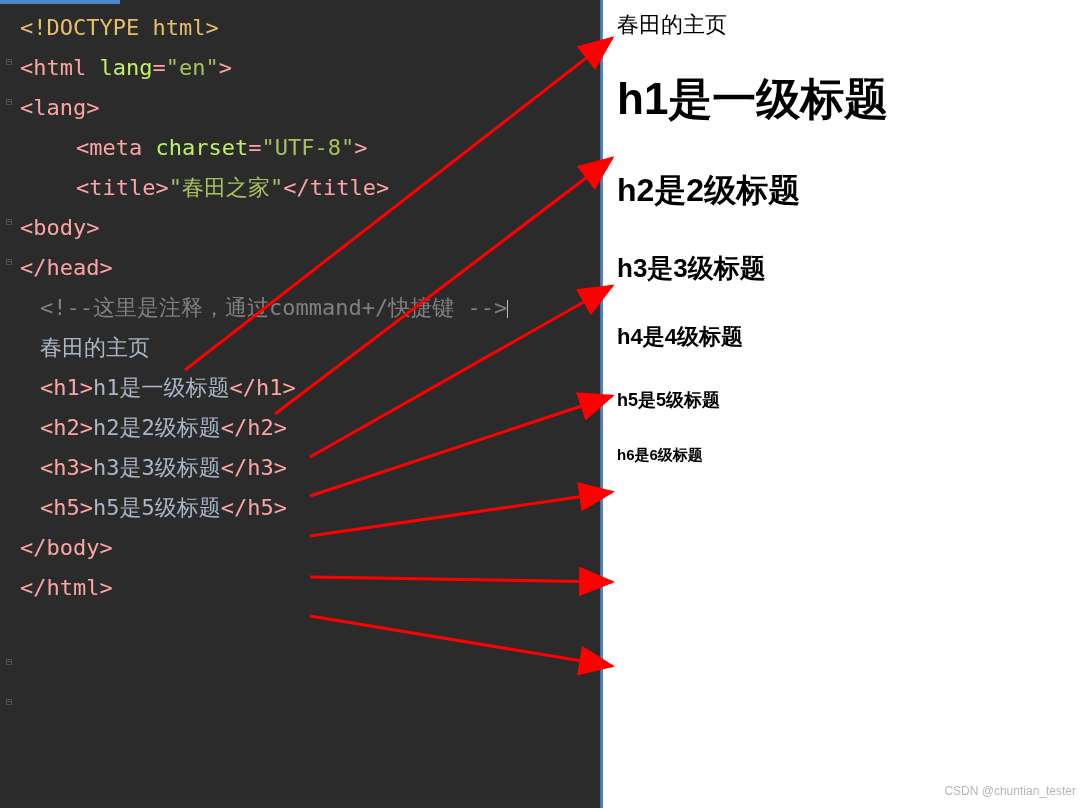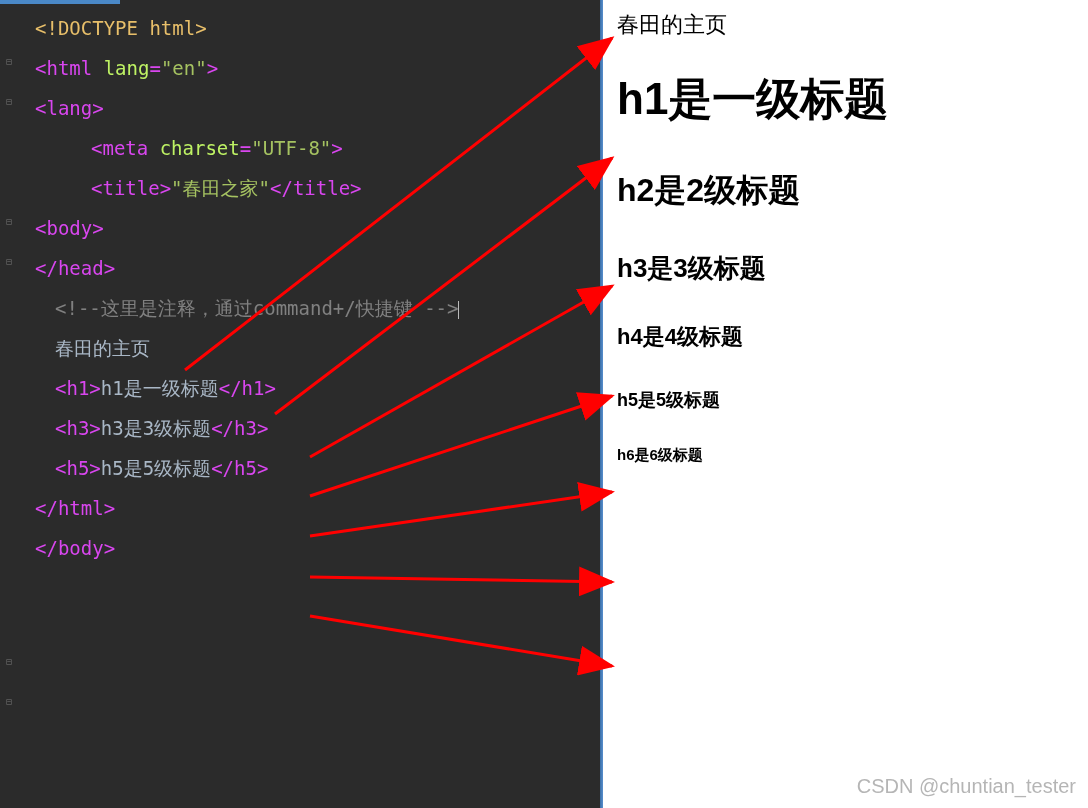--- a/index.html
+++ b/index.html
@@ -39,29 +39,28 @@
   left: 6px;
   width: 10px;
   height: 10px;
   color: #606060;
   font-size: 10px;
 }
 .code-content {
   padding-left: 20px;
 }
 .line {
-  font-size: 19px;
+  font-size: 22px;
   line-height: 40px;
   white-space: pre;
   color: #a9b7c6;
-  margin-left: 15px;
 }
 .indent1 { padding-left: 20px; }
 .indent2 { padding-left: 56px; }
-.tag { color: #d946ef; }
+.tag { color: #fca5a5; }
 .attr-name { color: #bef264; }
 .attr-val { color: #a5c261; }
 .doctype { color: #e8bf6a; }
 .comment { color: #808080; }
 .string-text { color: #a5c261; }
 .text-content { color: #a9b7c6; }
 .cursor {
   border-left: 1px solid #bbb;
   display: inline-block;
   height: 18px;
@@ -94,44 +93,45 @@
 svg.arrows {
   position: absolute;
   left: 0;
   top: 0;
   pointer-events: none;
 }
 .watermark {
   position: absolute;
   right: 12px;
   bottom: 10px;
-  font-size: 20px;
+  font-size: 12px;
   color: rgba(120,120,120,0.55);
   font-family: Arial, sans-serif;
 }
 </style>
 </head>
 <body>
 
 <div class="editor">
   <div class="code-content">
     <div class="line"><span class="doctype">&lt;!DOCTYPE html&gt;</span></div>
     <div class="line"><span class="tag">&lt;<span>html</span> </span><span class="attr-name">lang</span><span class="tag">=</span><span class="attr-val">"en"</span><span class="tag">&gt;</span></div>
     <div class="line"><span class="tag">&lt;<span>lang</span>&gt;</span></div>
     <div class="line indent2"><span class="tag">&lt;<span>meta</span> </span><span class="attr-name">charset</span><span class="tag">=</span><span class="attr-val">"UTF-8"</span><span class="tag">&gt;</span></div>
     <div class="line indent2"><span class="tag">&lt;<span>title</span>&gt;</span><span class="string-text">"春田之家"</span><span class="tag">&lt;/<span>title</span>&gt;</span></div>
     <div class="line"><span class="tag">&lt;<span>body</span>&gt;</span></div>
     <div class="line"><span class="tag">&lt;<span>/head</span>&gt;</span></div>
     <div class="line indent1"><span class="comment">&lt;!--这里是注释，通过command+/快捷键 --&gt;</span><span class="cursor"></span></div>
     <div class="line indent1"><span class="text-content">春田的主页</span></div>
     <div class="line indent1"><span class="tag">&lt;<span>h1</span>&gt;</span><span class="text-content">h1是一级标题</span><span class="tag">&lt;/<span>h1</span>&gt;</span></div>
+    <div class="line indent1"><span class="tag">&lt;<span>h2</span>&gt;</span><span class="text-content">h2是2级标题</span><span class="tag">&lt;/<span>h2</span>&gt;</span></div>
     <div class="line indent1"><span class="tag">&lt;<span>h3</span>&gt;</span><span class="text-content">h3是3级标题</span><span class="tag">&lt;/<span>h3</span>&gt;</span></div>
     <div class="line indent1"><span class="tag">&lt;<span>h5</span>&gt;</span><span class="text-content">h5是5级标题</span><span class="tag">&lt;/<span>h5</span>&gt;</span></div>
+    <div class="line"><span class="tag">&lt;<span>/body</span>&gt;</span></div>
     <div class="line"><span class="tag">&lt;<span>/html</span>&gt;</span></div>
-    <div class="line"><span class="tag">&lt;<span>/body</span>&gt;</span></div>
   </div>
   <div class="gutter">
     <span class="fold" style="top:48px">⊟</span>
     <span class="fold" style="top:88px">⊟</span>
     <span class="fold" style="top:208px">⊟</span>
     <span class="fold" style="top:248px">⊟</span>
     <span class="fold" style="top:648px">⊟</span>
     <span class="fold" style="top:688px">⊟</span>
   </div>
 </div>

